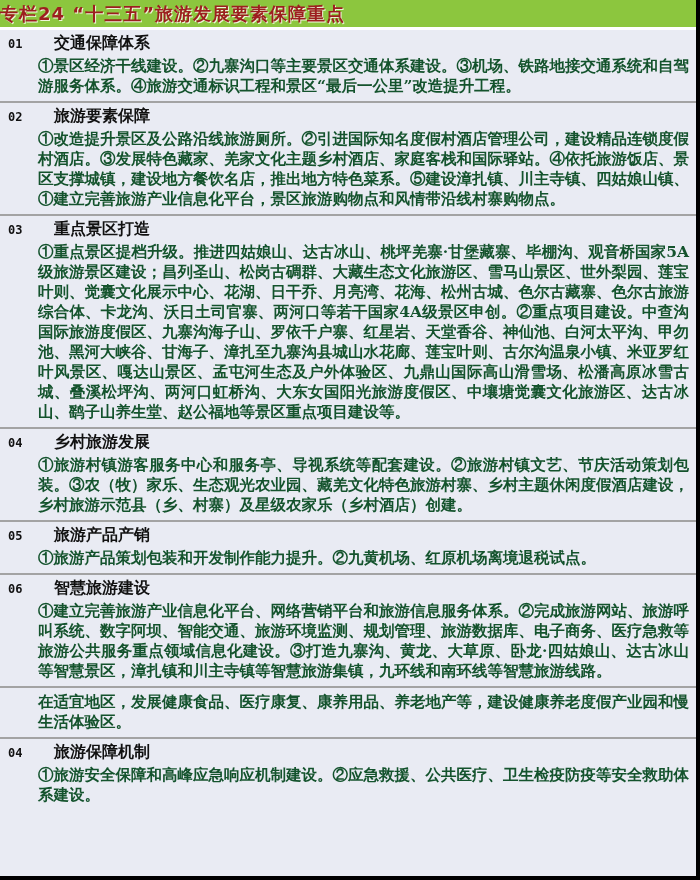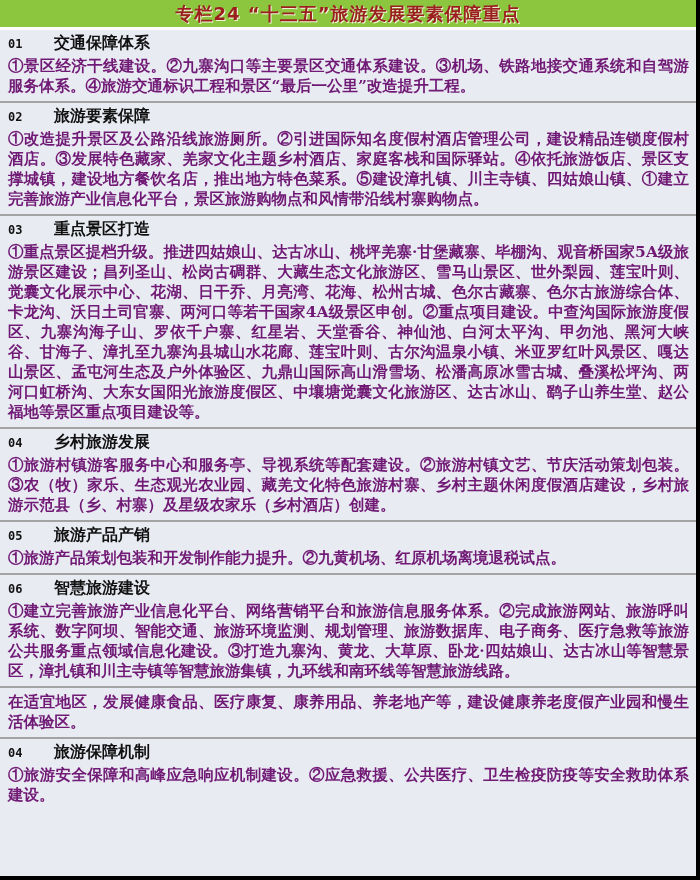--- a/index.html
+++ b/index.html
@@ -13,21 +13,21 @@
     border-right: 4px solid #000000;
     border-bottom: 4px solid #000000;
     background: #e9ebf3;
   }
 
   .panel-header {
     height: 30px;
     background: #8cc63e;
     display: flex;
     align-items: center;
-    justify-content: center;
+    justify-content: flex-start;
     border-bottom: 3px solid #ffffff;
   }
   .panel-title {
     font-size: 18px;
     font-weight: bold;
     color: #9c1f1f;
     text-shadow: 1px 1px 0 #eef6d8;
     letter-spacing: 1px;
     white-space: nowrap;
   }
@@ -55,24 +55,25 @@
     font-family: "DejaVu Sans Mono", "Liberation Mono", monospace;
   }
   .sec-title {
     font-weight: bold;
     font-size: 16px;
     color: #111111;
     font-family: Liberation Mono, monospace;
     margin-left: 16px;
   }
   .sec-body {
+    margin-left: 30px;
     font-size: 15.5px;
     line-height: 20px;
     font-weight: 600;
-    color: #701a75;
+    color: #14532d;
     text-align: justify;
     font-family: "DejaVu Serif", "Liberation Serif", serif;
   }
 </style>
 </head>
 <body>
 
 <div class="panel" style="background-color: rgb(233, 235, 243);">
   <div class="panel-header" style="background: rgb(140, 198, 62);">
     <span class="panel-title" style="color: rgb(156, 31, 31);">专栏24 “十三五”旅游发展要素保障重点</span>

